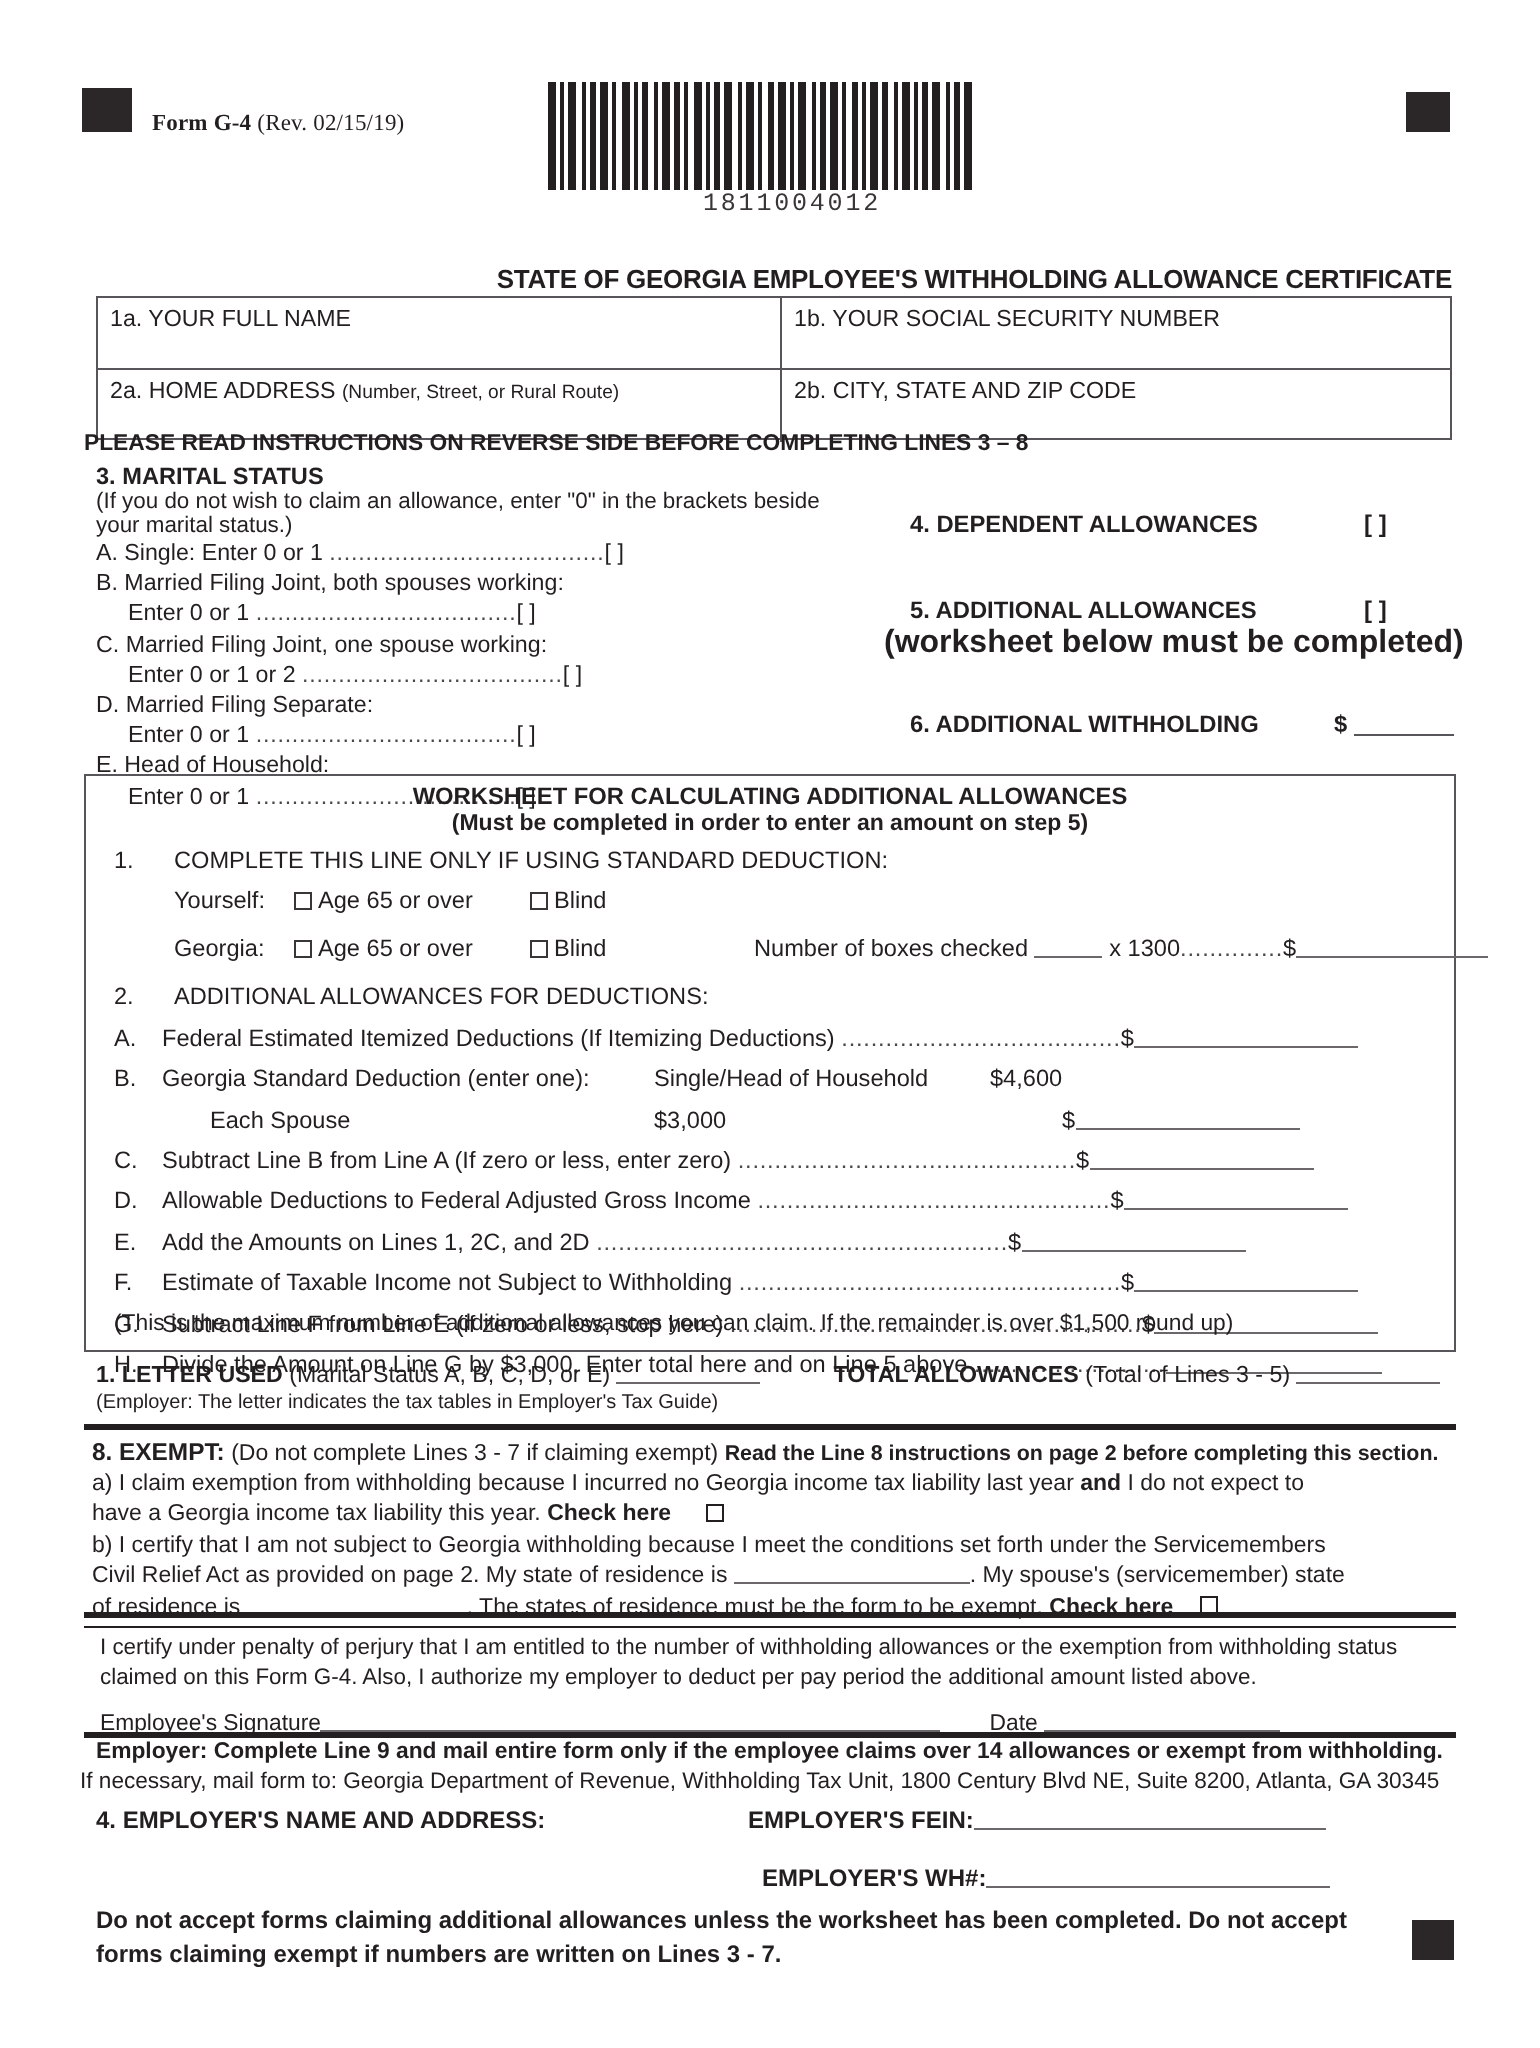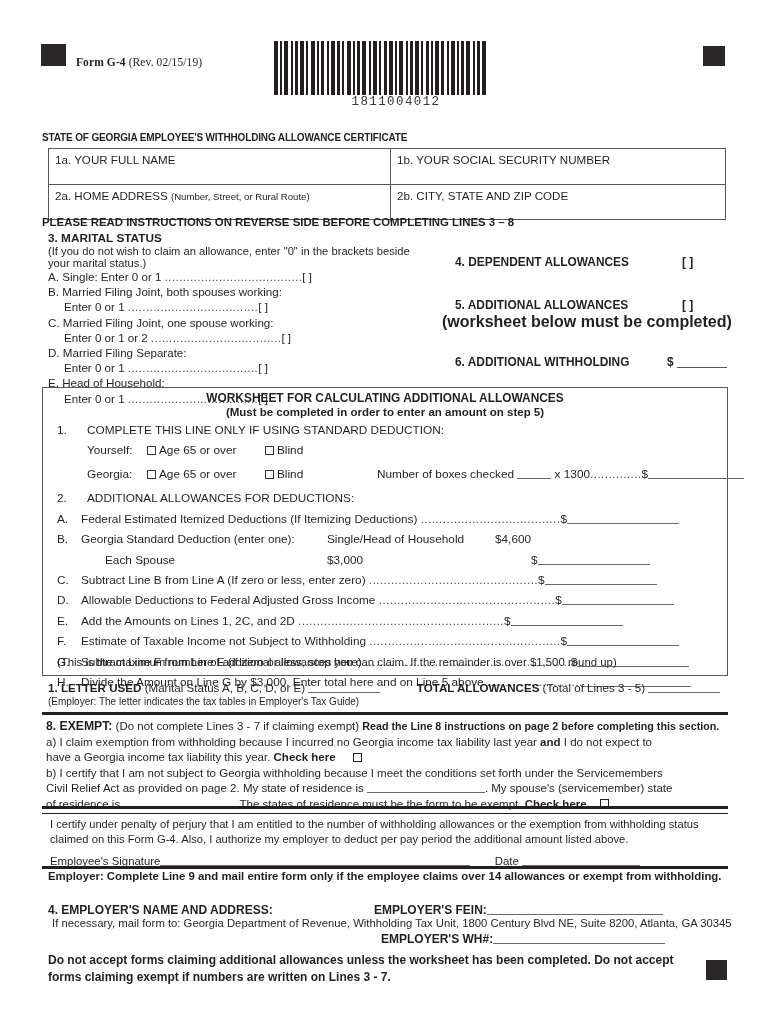--- a/index.html
+++ b/index.html
@@ -37,22 +37,22 @@
   #barcode-number {
     position:absolute; left:274px; top:95px; width:244px;
     text-align:center;
     font-family:"Liberation Mono", monospace;
     font-size:12.5px; letter-spacing:1.4px; color:#3a3638;
   }
 
   
   #doc-title {
     position:absolute; left:42px; top:132px; width:684px;
-    text-align:left;
-    font-size:10px; font-weight:bold; letter-spacing:-.15px;
+    text-align:right;
+    font-size:13px; font-weight:bold; letter-spacing:-.15px;
     white-space:nowrap;
   }
 
   
   #id-table {
     position:absolute; left:48px; top:148px; width:678px; height:72px;
     border:1px solid #58555a;
   }
   #id-table .row { display:flex; height:36px; }
   #id-table .row.top { border-bottom:1px solid #58555a; }
@@ -128,21 +128,21 @@
     display:inline-block; width:9.5px; height:9.5px;
     border:1.3px solid #231f20; vertical-align:-1px;
   }
 
   
   #certify { position:absolute; left:50px; top:817px; width:676px; font-size:11.2px; line-height:14.6px; }
   #sigrow { position:absolute; left:50px; top:855px; width:676px; font-size:11.4px; white-space:nowrap; }
 
   
   #emp-note1 { position:absolute; left:48px; top:870px; font-size:11.4px; font-weight:bold; white-space:nowrap; }
-  #emp-note2 { position:absolute; left:52px; top:885px; font-size:11.3px; white-space:nowrap;margin-top:32px; }
+  #emp-note2 { position:absolute; left:40px; top:885px; font-size:11.3px; white-space:nowrap; }
   #emp-name  { position:absolute; left:48px; top:903px; font-size:12px; font-weight:bold; white-space:nowrap; }
   #emp-fein  { position:absolute; left:374px; top:903px; font-size:12px; font-weight:bold; white-space:nowrap; }
   #emp-wh    { position:absolute; left:381px; top:932px; font-size:12px; font-weight:bold; white-space:nowrap; }
   #warn { position:absolute; left:48px; top:952px; width:650px; font-size:12px; font-weight:bold; line-height:17px; }
 </style>
 </head>
 <body>
 
 <div class="page">
 

